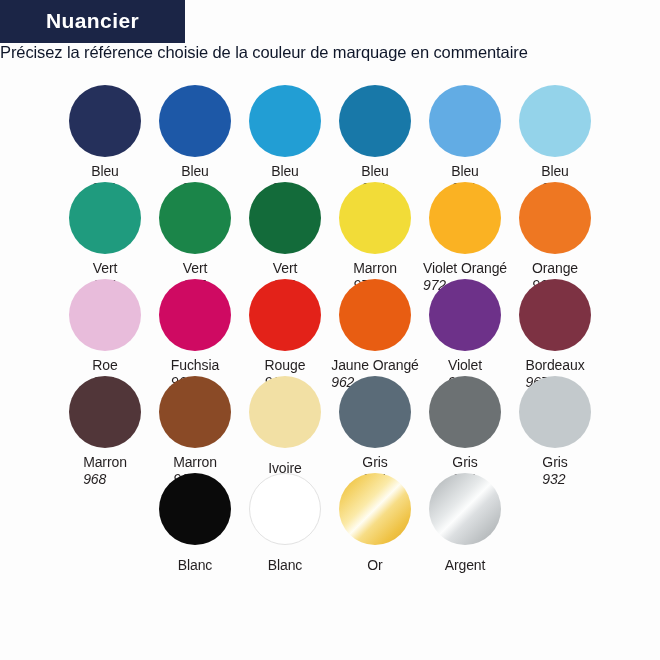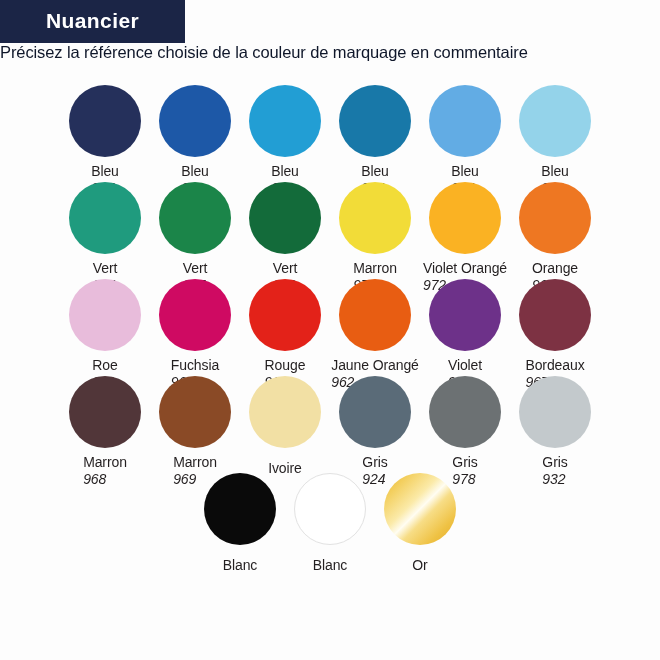--- a/index.html
+++ b/index.html
@@ -296,16 +296,22 @@
           <div class="label single">
             <span class="name">Blanc</span>
           </div>
         </div>
         <div class="cell">
           <span class="swatch" style="background: linear-gradient(135deg, rgb(233, 182, 46) 0%, rgb(243, 207, 94) 18%, rgb(251, 234, 168) 40%, rgb(255, 253, 242) 50%, rgb(247, 221, 134) 60%, rgb(239, 194, 68) 80%, rgb(227, 169, 42) 100%);"></span>
           <div class="label single">
             <span class="name">Or</span>
           </div>
         </div>
+        <div class="cell">
+          <span class="swatch" style="background: linear-gradient(135deg, rgb(169, 173, 175) 0%, rgb(196, 200, 202) 18%, rgb(230, 233, 234) 40%, rgb(252, 253, 253) 50%, rgb(220, 223, 225) 60%, rgb(191, 195, 197) 80%, rgb(165, 169, 171) 100%);"></span>
+          <div class="label single">
+            <span class="name">Argent</span>
+          </div>
+        </div>
       </div>
     </div>
 
 </div>
 
 </body></html>

